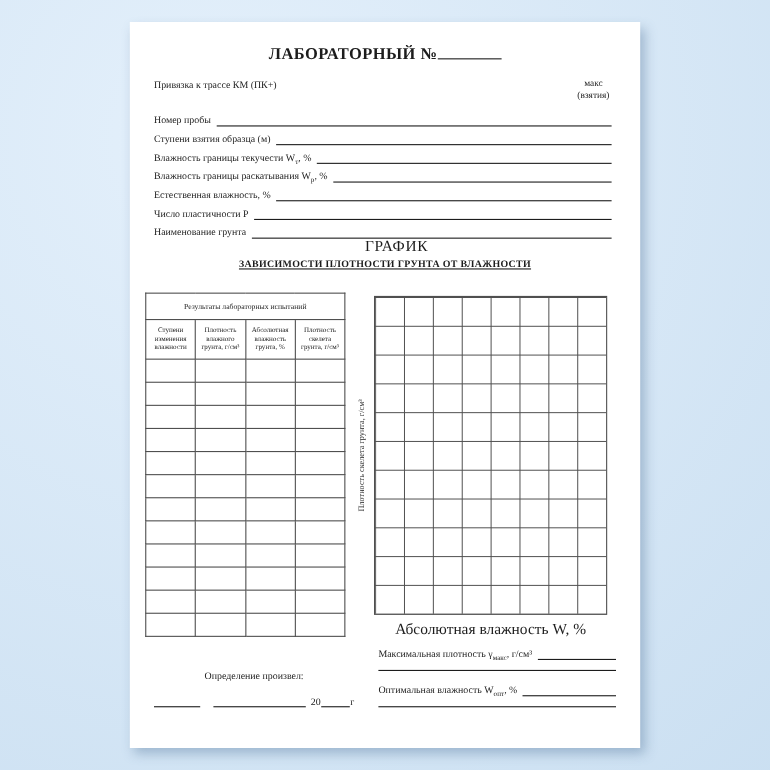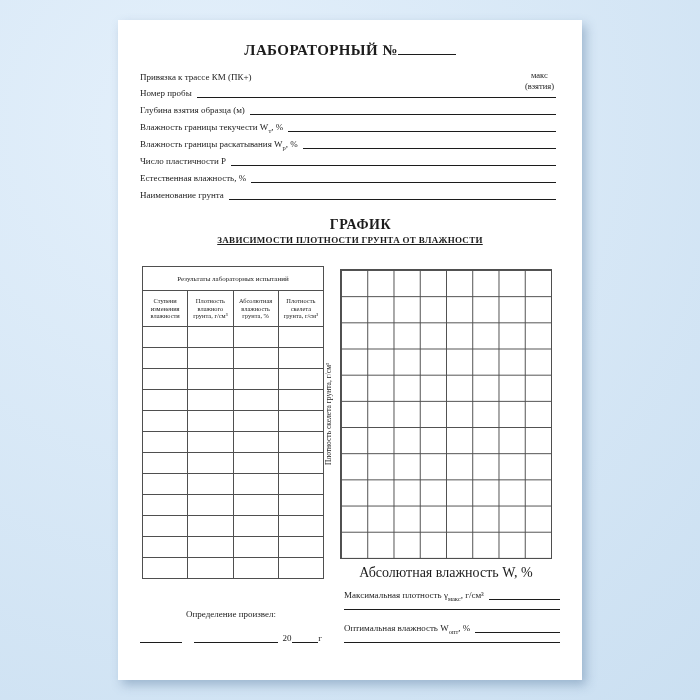--- a/index.html
+++ b/index.html
@@ -20,28 +20,28 @@
     position:absolute;left:118px;top:20px;width:464px;height:660px;
     background:var(--paper);
     box-shadow:4px 5px 10px rgba(90,125,160,.45);
   }
   .abs{position:absolute;}
   .center{text-align:center;width:100%;}
   .doc-title{top:22px;font-weight:bold;font-size:15px;letter-spacing:.4px;}
   .title-blank{display:inline-block;width:58px;border-bottom:1px solid var(--ink);height:10px;vertical-align:baseline;}
   .trace-row{left:22px;right:28px;top:52px;display:flex;justify-content:space-between;font-size:9px;}
   .side-block{text-align:center;font-size:8.5px;line-height:10.5px;margin-top:-2px;}
-  .fields{left:22px;right:26px;top:63px;}
+  .fields{left:22px;right:26px;top:80px;}
   .field-row{display:flex;align-items:flex-end;height:17px;font-size:9px;white-space:nowrap;}
   .field-row sub{font-size:6.5px;}
   .fill-line{flex:1;border-bottom:1px solid var(--ink);margin-left:5px;margin-bottom:2px;min-width:20px;}
-  .graph-title{top:197px;font-weight:bold;font-size:14px;letter-spacing:.6px;padding-left:21px;}
+  .graph-title{top:197px;font-weight:normal;font-size:14px;letter-spacing:.6px;padding-left:21px;}
   .graph-subtitle{top:215px;font-weight:bold;font-size:9px;letter-spacing:.3px;text-decoration:underline;}
   table.results{
-    left:24px;top:246px;width:182px;border-collapse:collapse;table-layout:fixed;
+    left:14px;top:246px;width:182px;border-collapse:collapse;table-layout:fixed;
     position:absolute;font-size:6.4px;
   }
   table.results th,table.results td{border:1px solid var(--grid-line);font-weight:normal;text-align:center;vertical-align:middle;}
   .caption-cell{height:24px;font-size:7px;padding:2px 6px;}
   .head-cell{height:36px;line-height:7.6px;padding:1px 2px;font-size:6.4px;}
   table.results tbody td{height:21px;}
   .y-axis-label{
     left:204px;top:249px;height:290px;width:15px;
     writing-mode:vertical-rl;transform:rotate(180deg);
     font-size:7.5px;text-align:center;line-height:14px;
@@ -80,37 +80,37 @@
       <span>(взятия)</span>
     </span>
   </div>
 
   <div class="abs fields">
     <div class="field-row">
       <span><span>Номер пробы</span><sub></sub><span></span></span>
       <span class="fill-line"></span>
     </div>
     <div class="field-row">
-      <span><span>Глубина взятия образца (м)</span><sub></sub><span></span></span>
+      <span><span>Ступени взятия образца (м)</span><sub></sub><span></span></span>
       <span class="fill-line"></span>
     </div>
     <div class="field-row">
       <span><span>Влажность границы текучести W</span><sub>т</sub><span>, %</span></span>
       <span class="fill-line"></span>
     </div>
     <div class="field-row">
       <span><span>Влажность границы раскатывания W</span><sub>р</sub><span>, %</span></span>
       <span class="fill-line"></span>
     </div>
     <div class="field-row">
+      <span><span>Естественная влажность, %</span><sub></sub><span></span></span>
+      <span class="fill-line"></span>
+    </div>
+    <div class="field-row">
       <span><span>Число пластичности Р</span><sub></sub><span></span></span>
-      <span class="fill-line"></span>
-    </div>
-    <div class="field-row">
-      <span><span>Естественная влажность, %</span><sub></sub><span></span></span>
       <span class="fill-line"></span>
     </div>
     <div class="field-row">
       <span><span>Наименование грунта</span><sub></sub><span></span></span>
       <span class="fill-line"></span>
     </div>
   </div>
 
   <div class="abs center graph-title">ГРАФИК</div>
   <div class="abs center graph-subtitle">ЗАВИСИМОСТИ ПЛОТНОСТИ ГРУНТА ОТ ВЛАЖНОСТИ</div>

